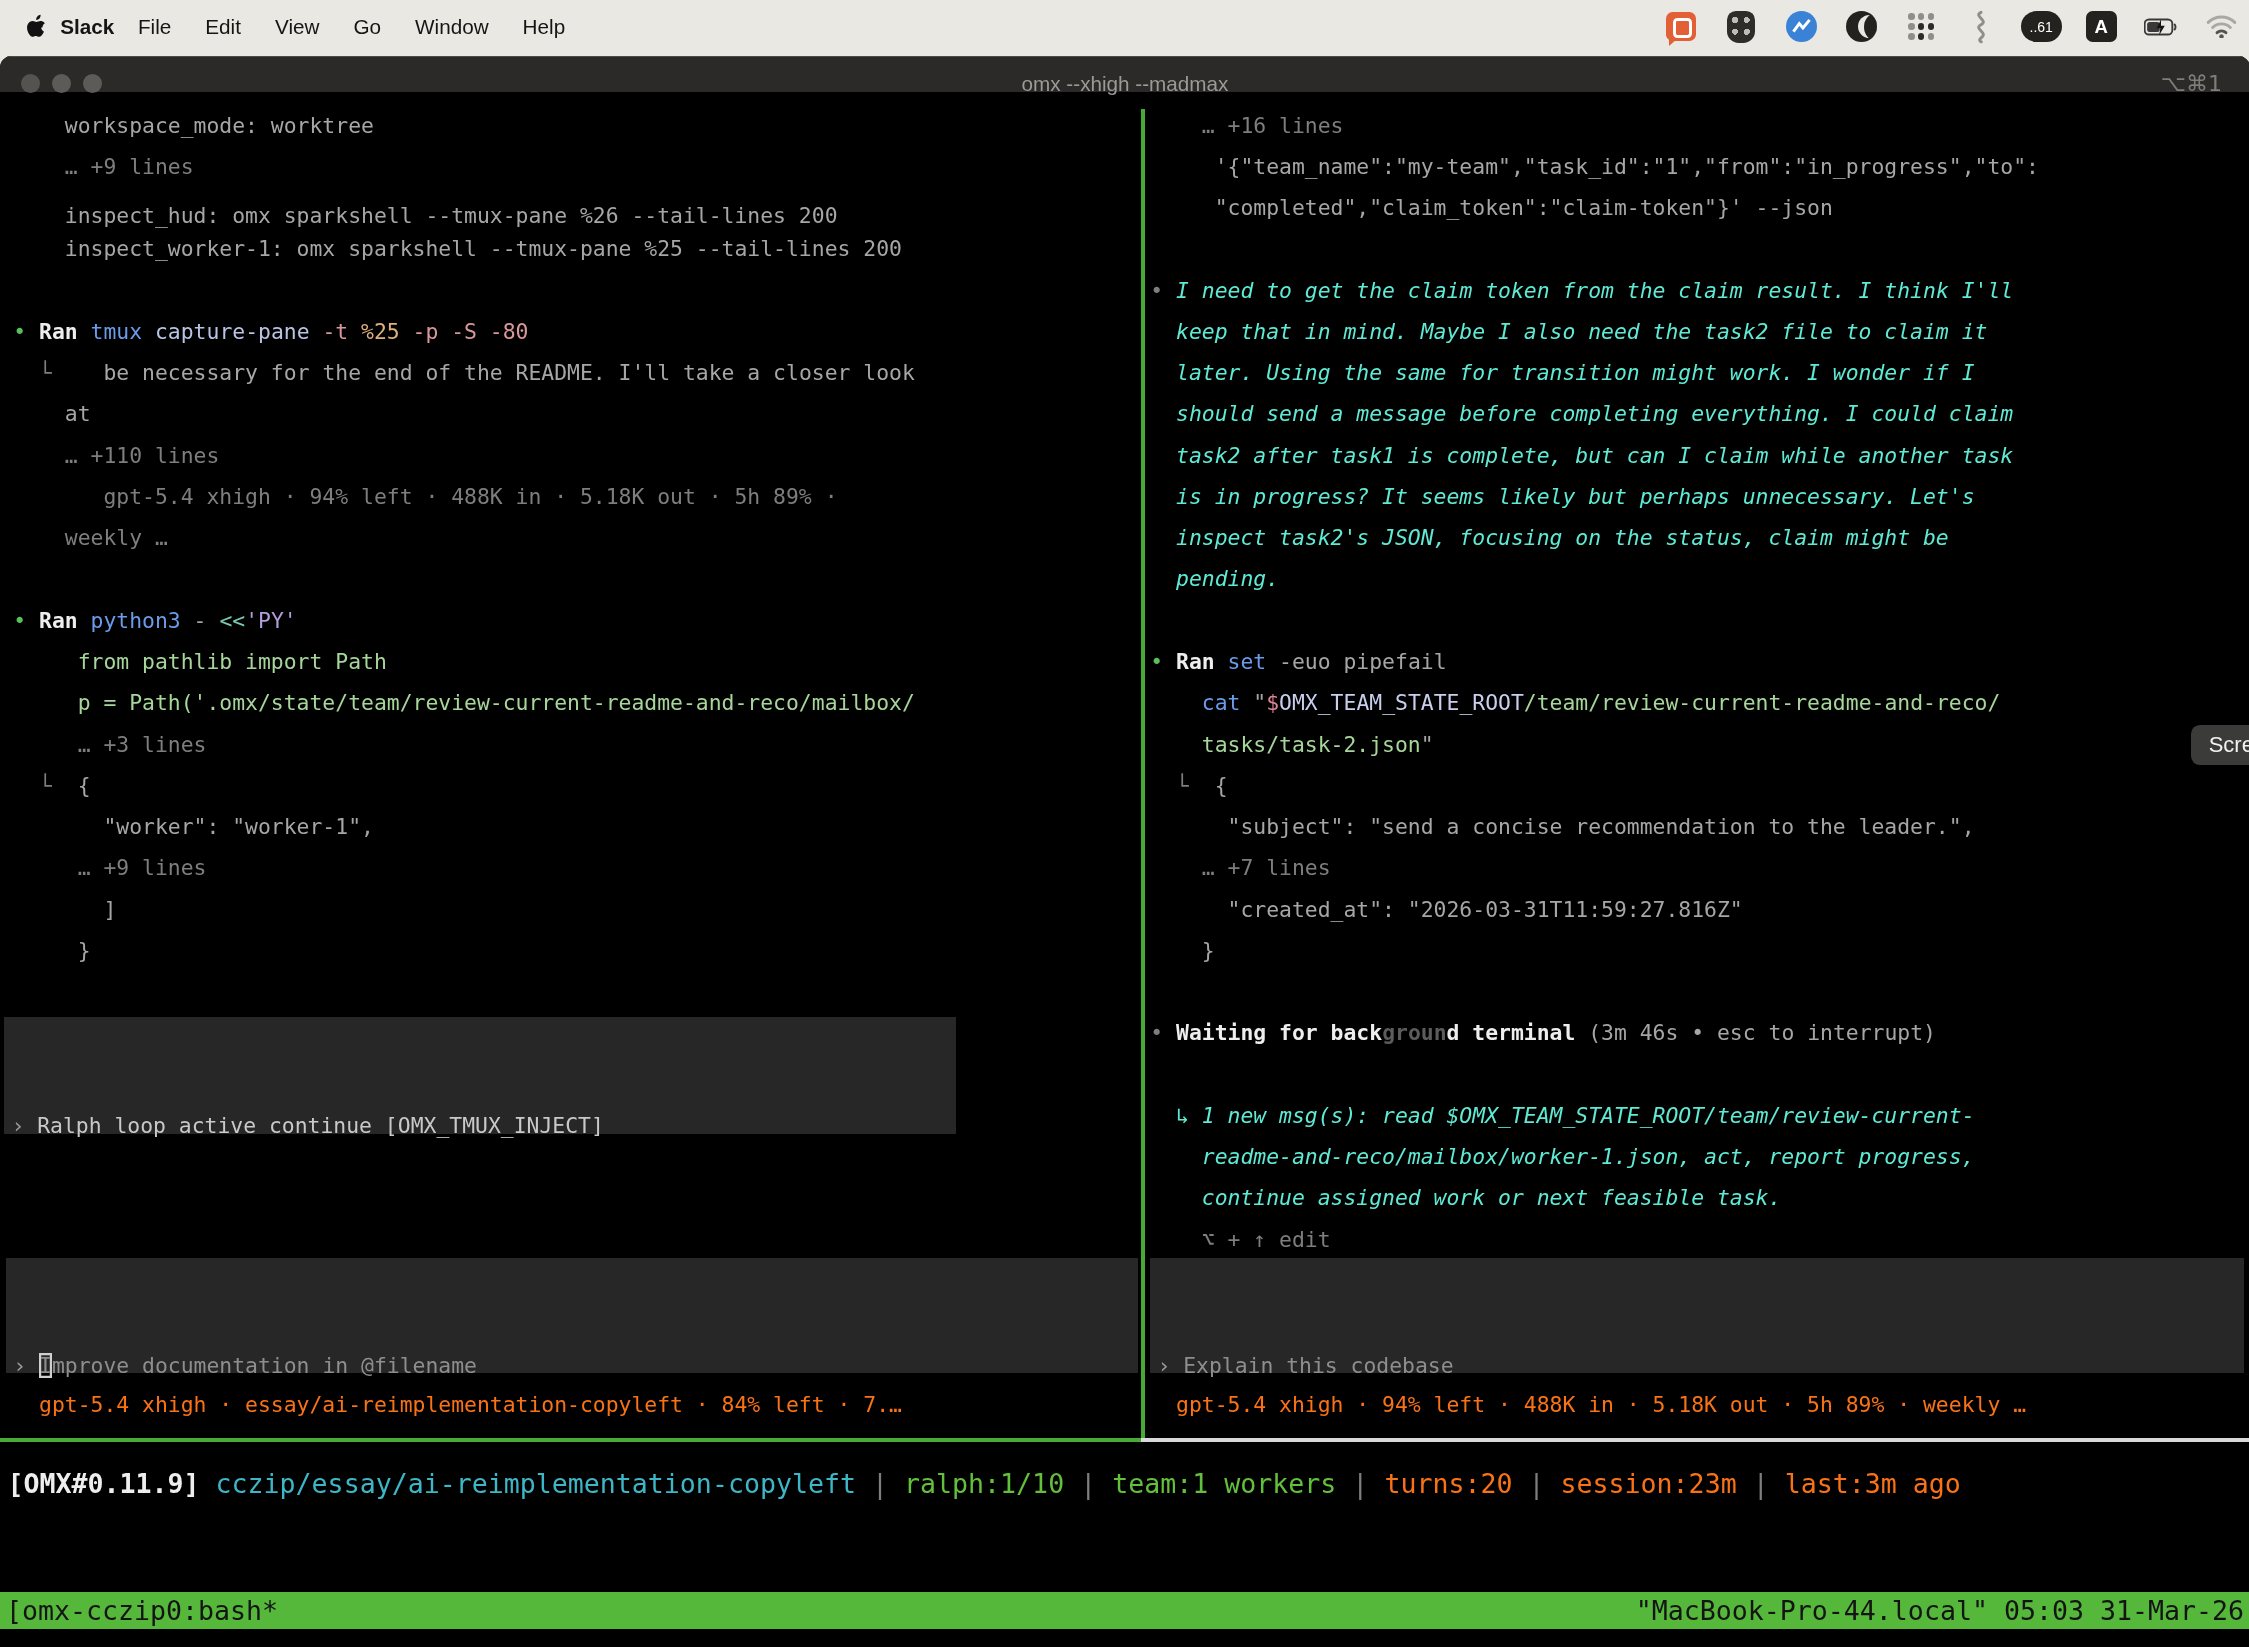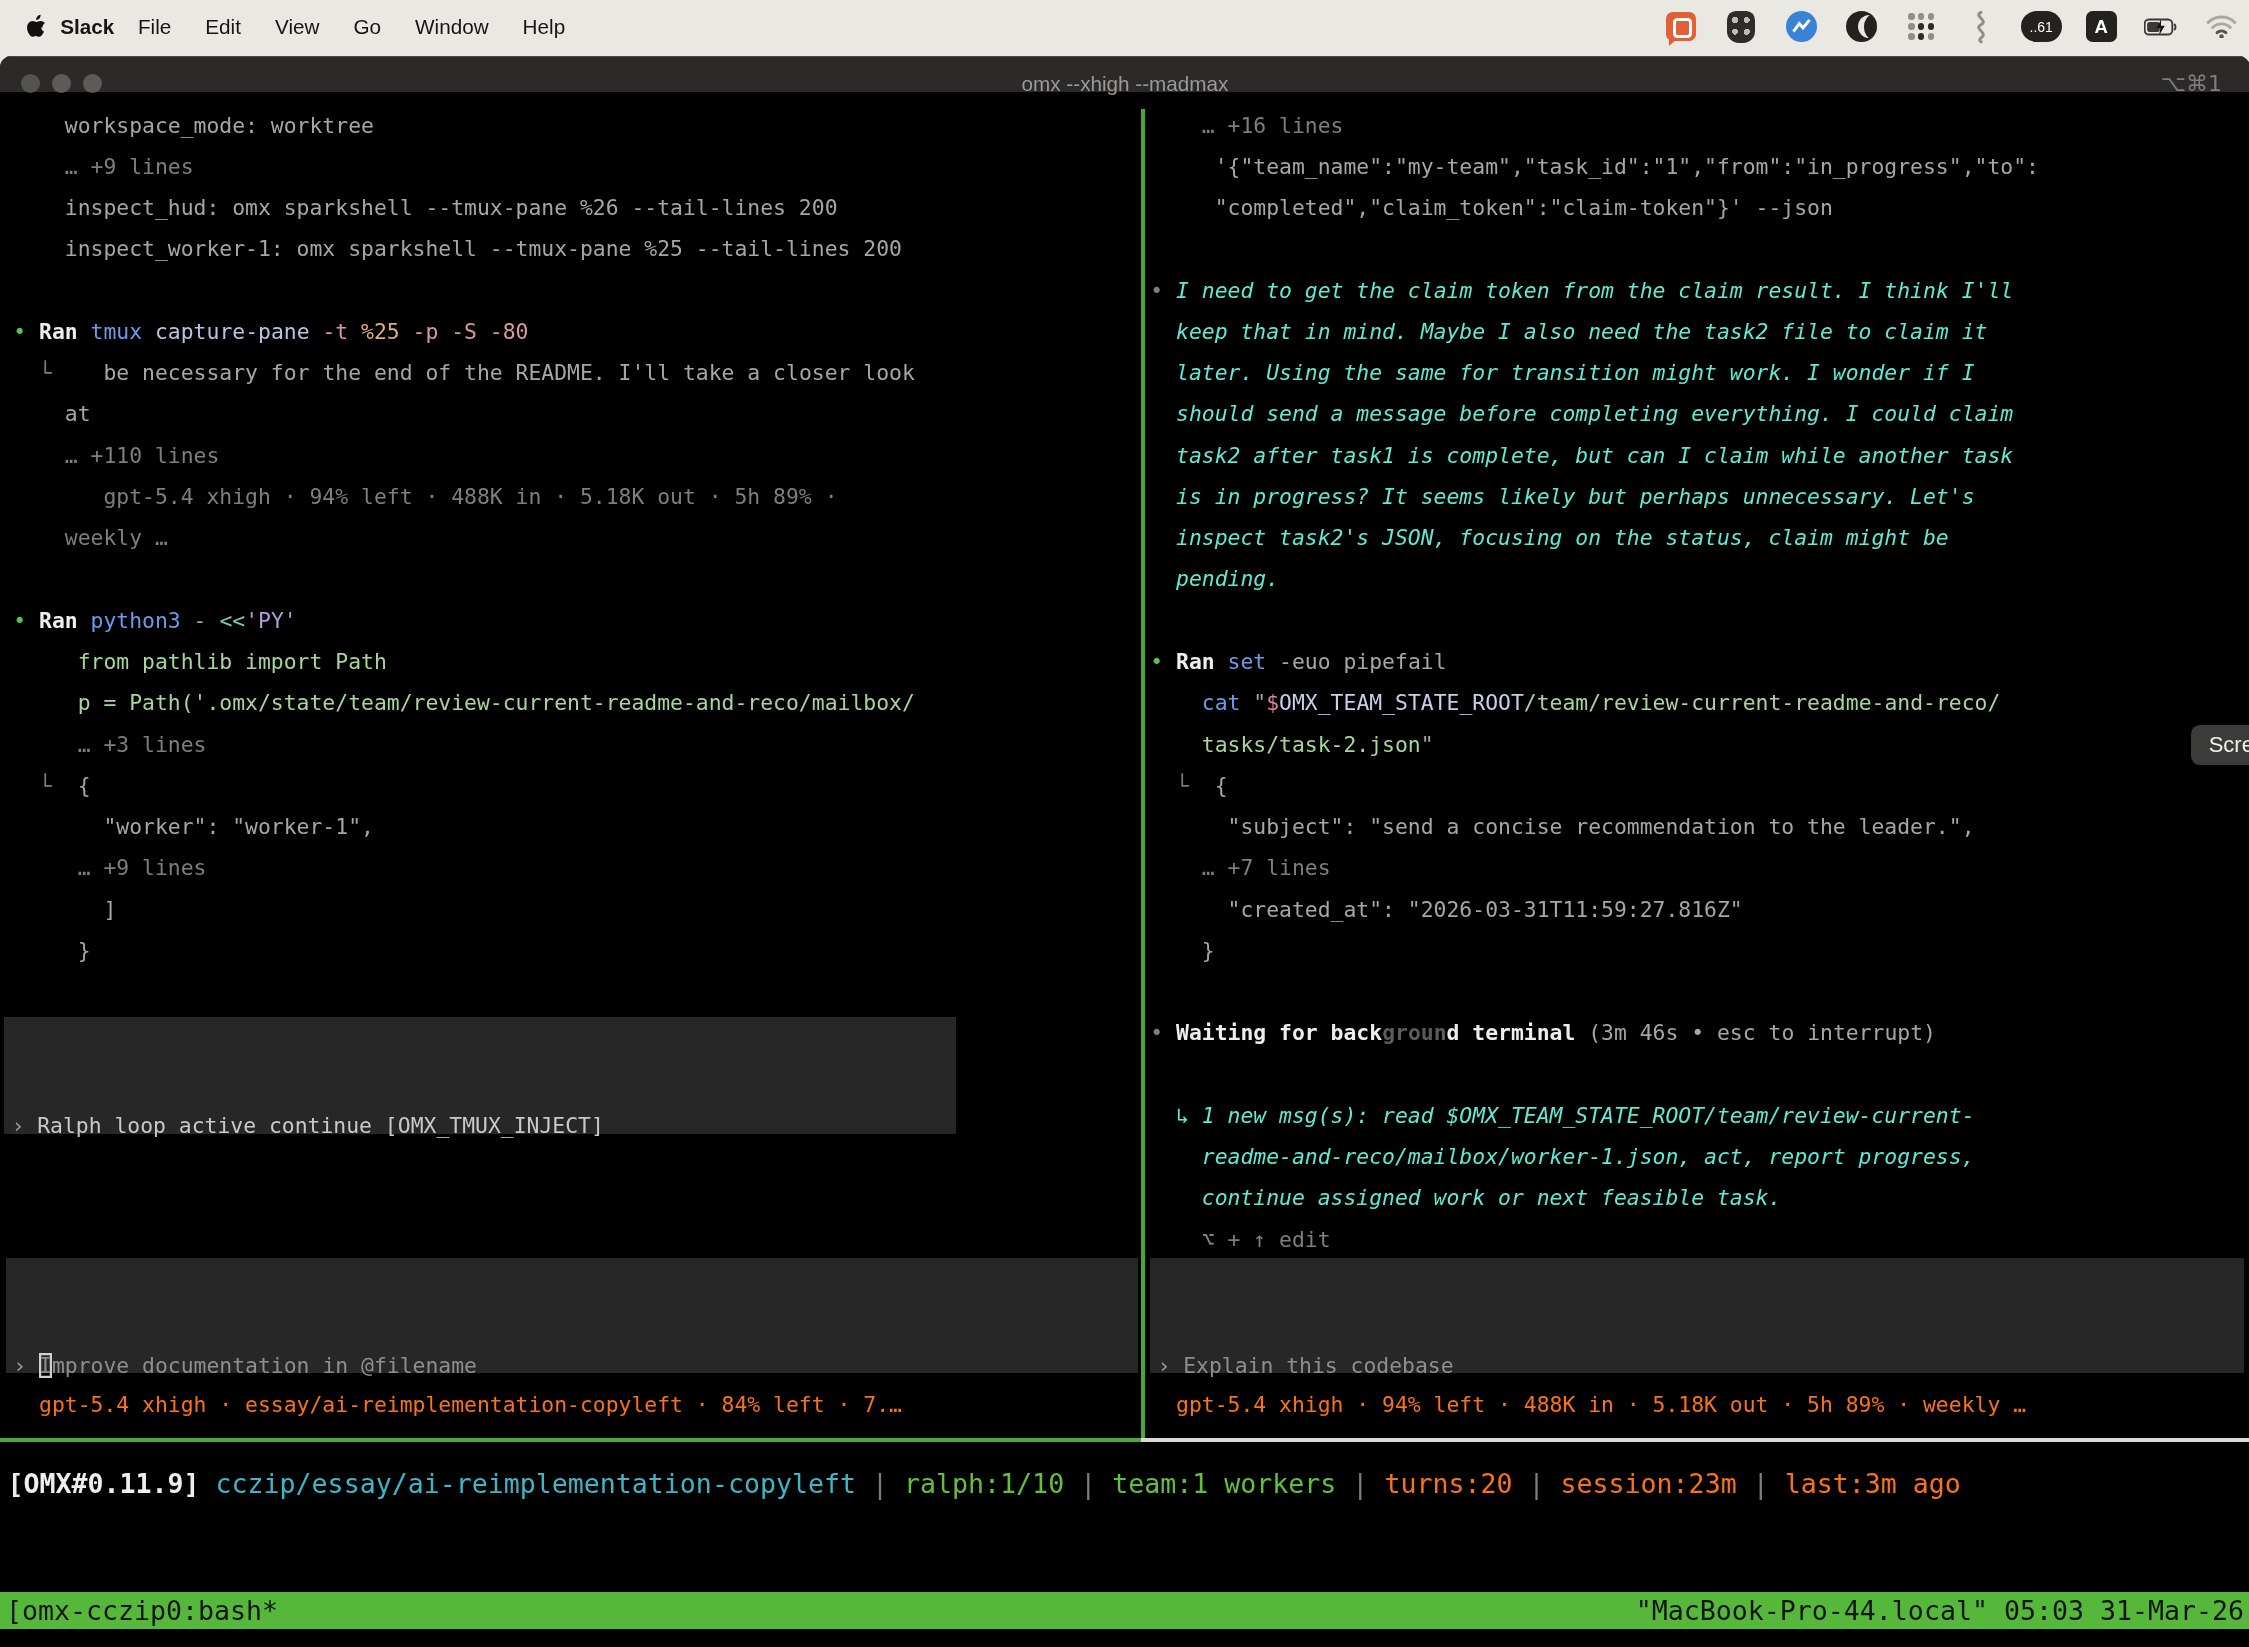--- a/index.html
+++ b/index.html
@@ -187,21 +187,21 @@
     <span class="tl b2"></span>
     <span class="tl b3"></span>
     <div class="wtitle">omx --xhigh --madmax</div>
     <div class="wshortcut">⌥⌘1</div>
   </div>
 
   <div class="terminal">
     <div class="pane pane-left" id="pane-left">
         <div class="row" style="top: -4.4px;"><span class="c-g">    workspace_mode: worktree</span></div>
         <div class="row" style="top: 37px;"><span class="c-dim">    … +9 lines</span></div>
-        <div class="row" style="top: 78px;"><span class="c-g">    inspect_hud: omx sparkshell --tmux-pane %26 --tail-lines 200</span></div>
+        <div class="row" style="top: 86px;"><span class="c-g">    inspect_hud: omx sparkshell --tmux-pane %26 --tail-lines 200</span></div>
         <div class="row" style="top: 119px;"><span class="c-g">    inspect_worker-1: omx sparkshell --tmux-pane %25 --tail-lines 200</span></div>
         <div class="row" style="top: 202px;"><span class="c-gbul">• </span><span class="c-wb">Ran </span><span class="c-blue">tmux </span><span class="c-peri">capture-pane </span><span class="c-rose">-t </span><span class="c-orange">%25 </span><span class="c-rose">-p -S -80</span></div>
         <div class="row" style="top: 243px;"><span class="c-dim">  └    </span><span class="c-g">be necessary for the end of the README. I'll take a closer look</span></div>
         <div class="row" style="top: 284px;"><span class="c-g">    at</span></div>
         <div class="row" style="top: 326px;"><span class="c-dim">    … +110 lines</span></div>
         <div class="row" style="top: 367px;"><span class="c-dim">       gpt-5.4 xhigh · 94% left · 488K in · 5.18K out · 5h 89% ·</span></div>
         <div class="row" style="top: 408px;"><span class="c-dim">    weekly …</span></div>
         <div class="row" style="top: 491px;"><span class="c-gbul">• </span><span class="c-wb">Ran </span><span class="c-blue">python3 </span><span class="c-g">- </span><span class="c-teal">&lt;&lt;</span><span class="c-purple">'PY'</span></div>
         <div class="row" style="top: 532px;"><span class="c-green">     from pathlib import Path</span></div>
         <div class="row" style="top: 573px;"><span class="c-green">     p = Path('.omx/state/team/review-current-readme-and-reco/mailbox/</span></div>

